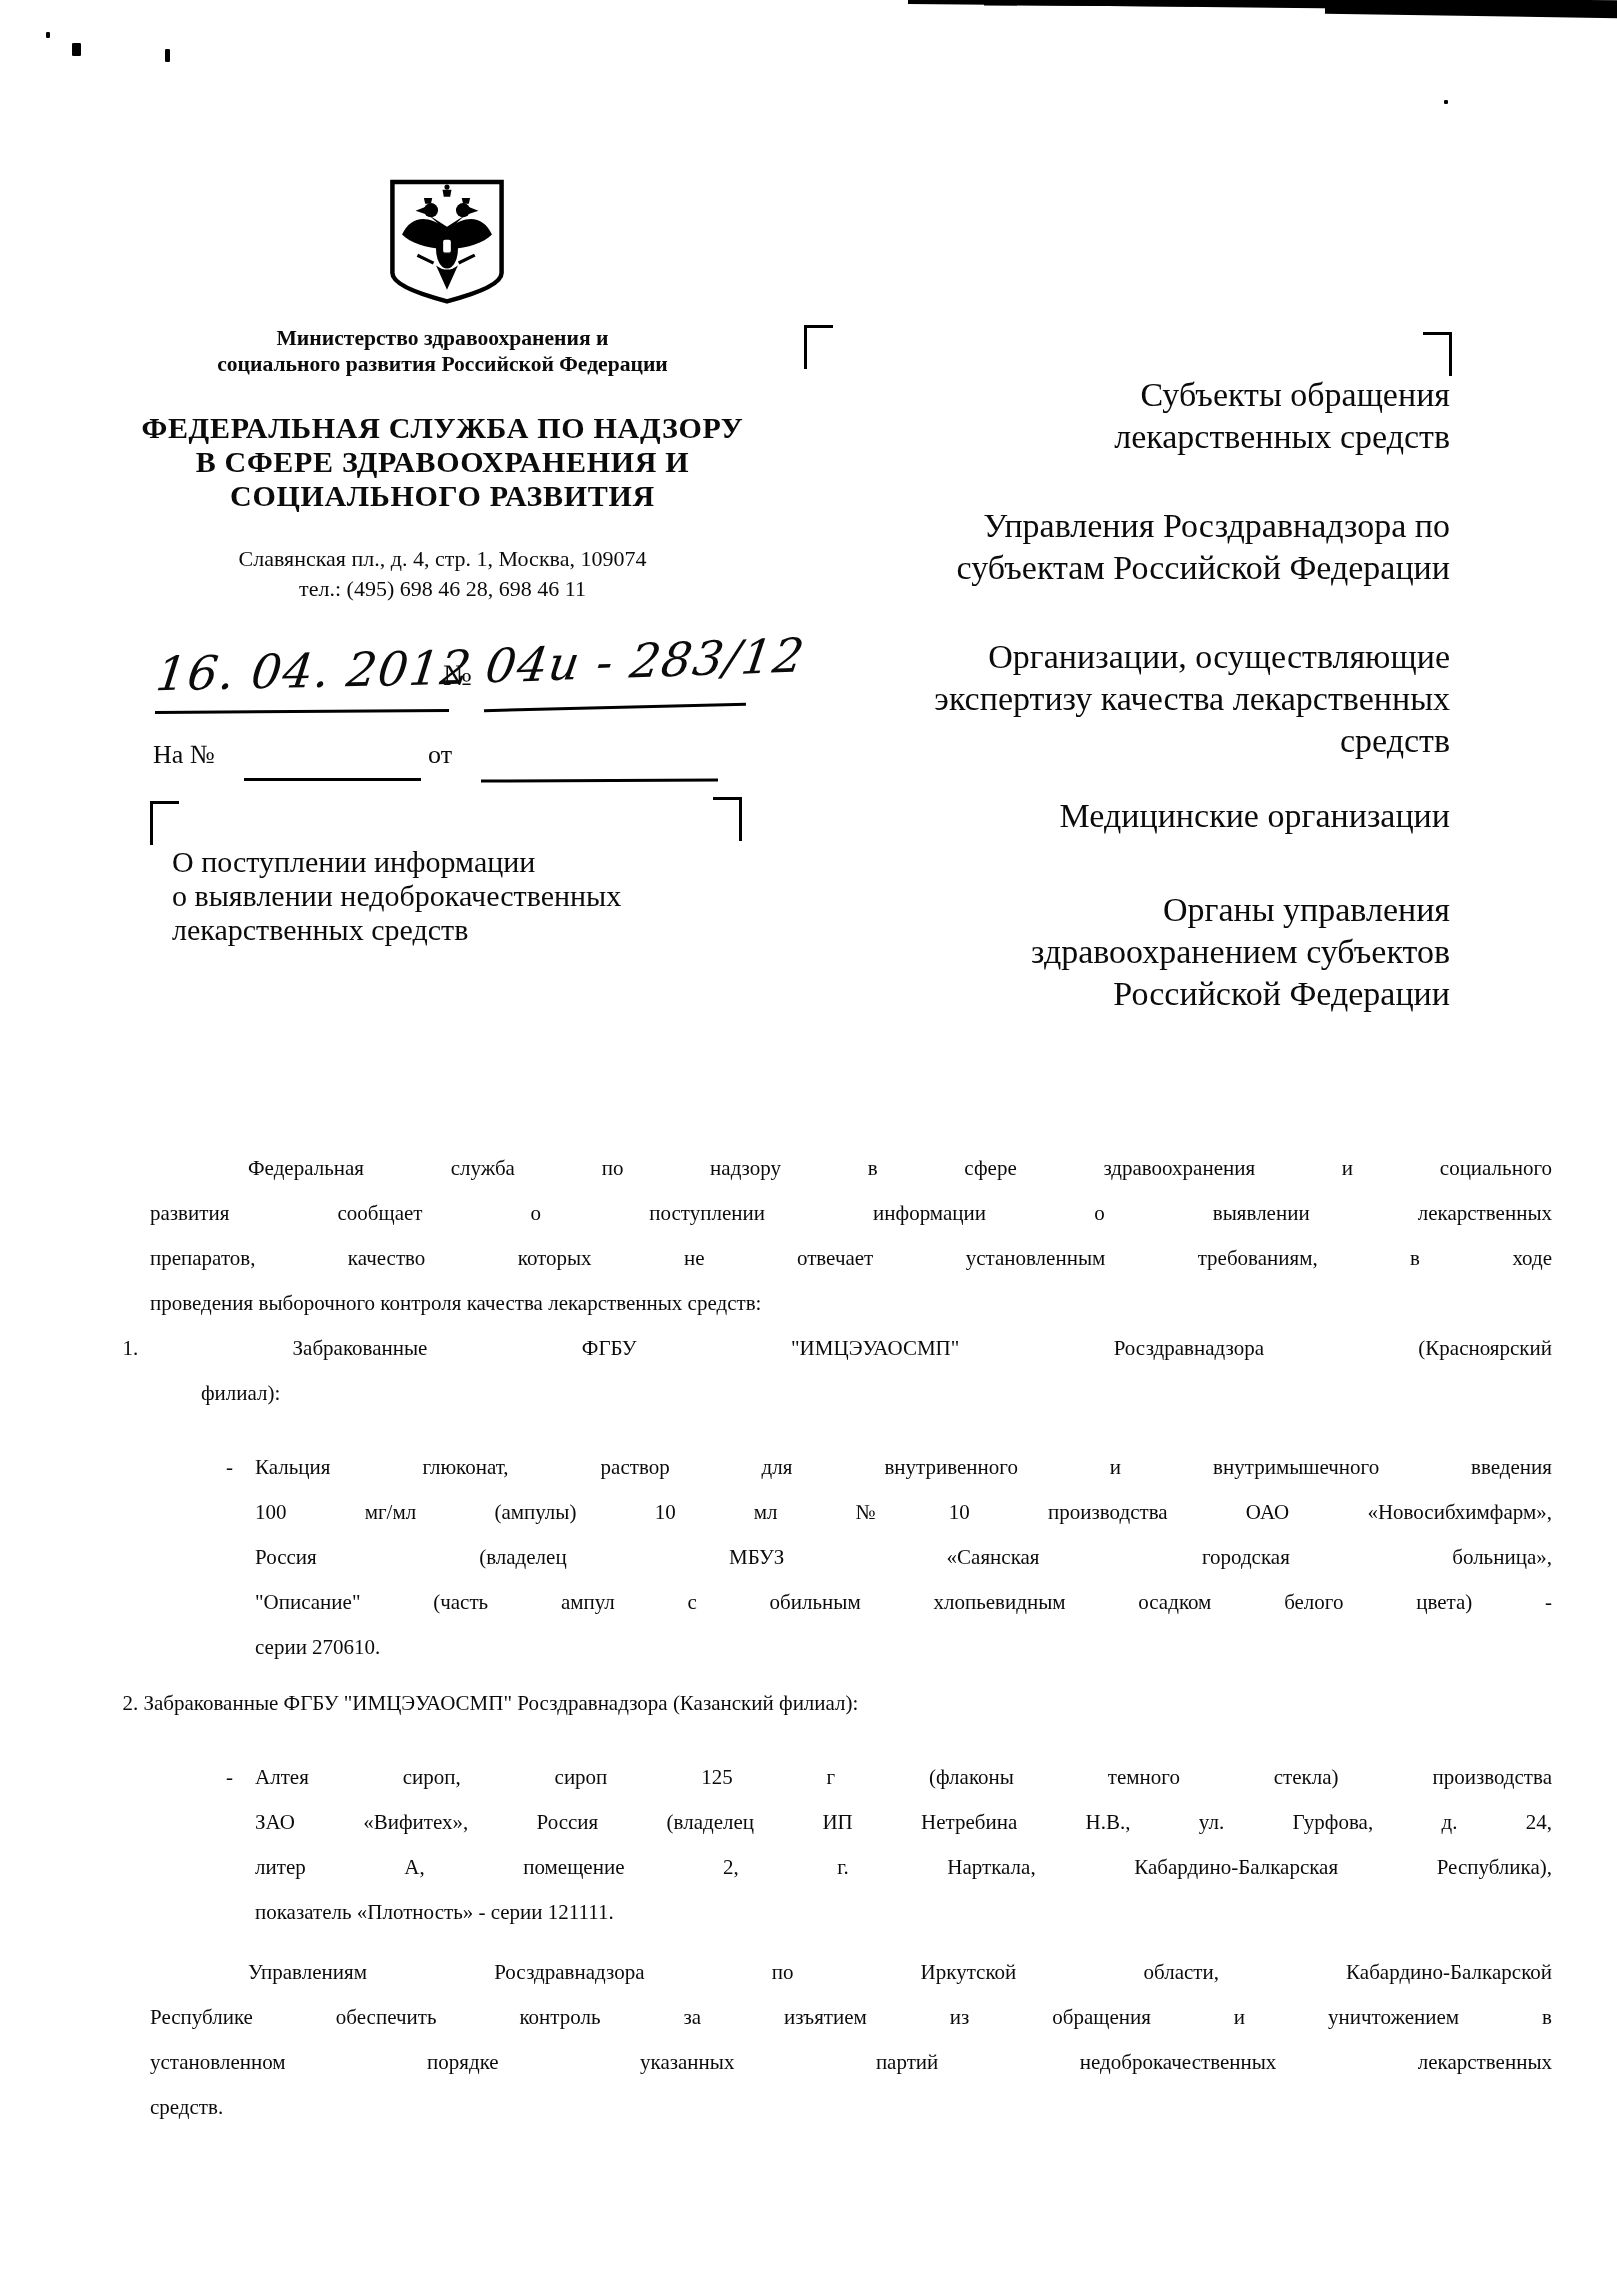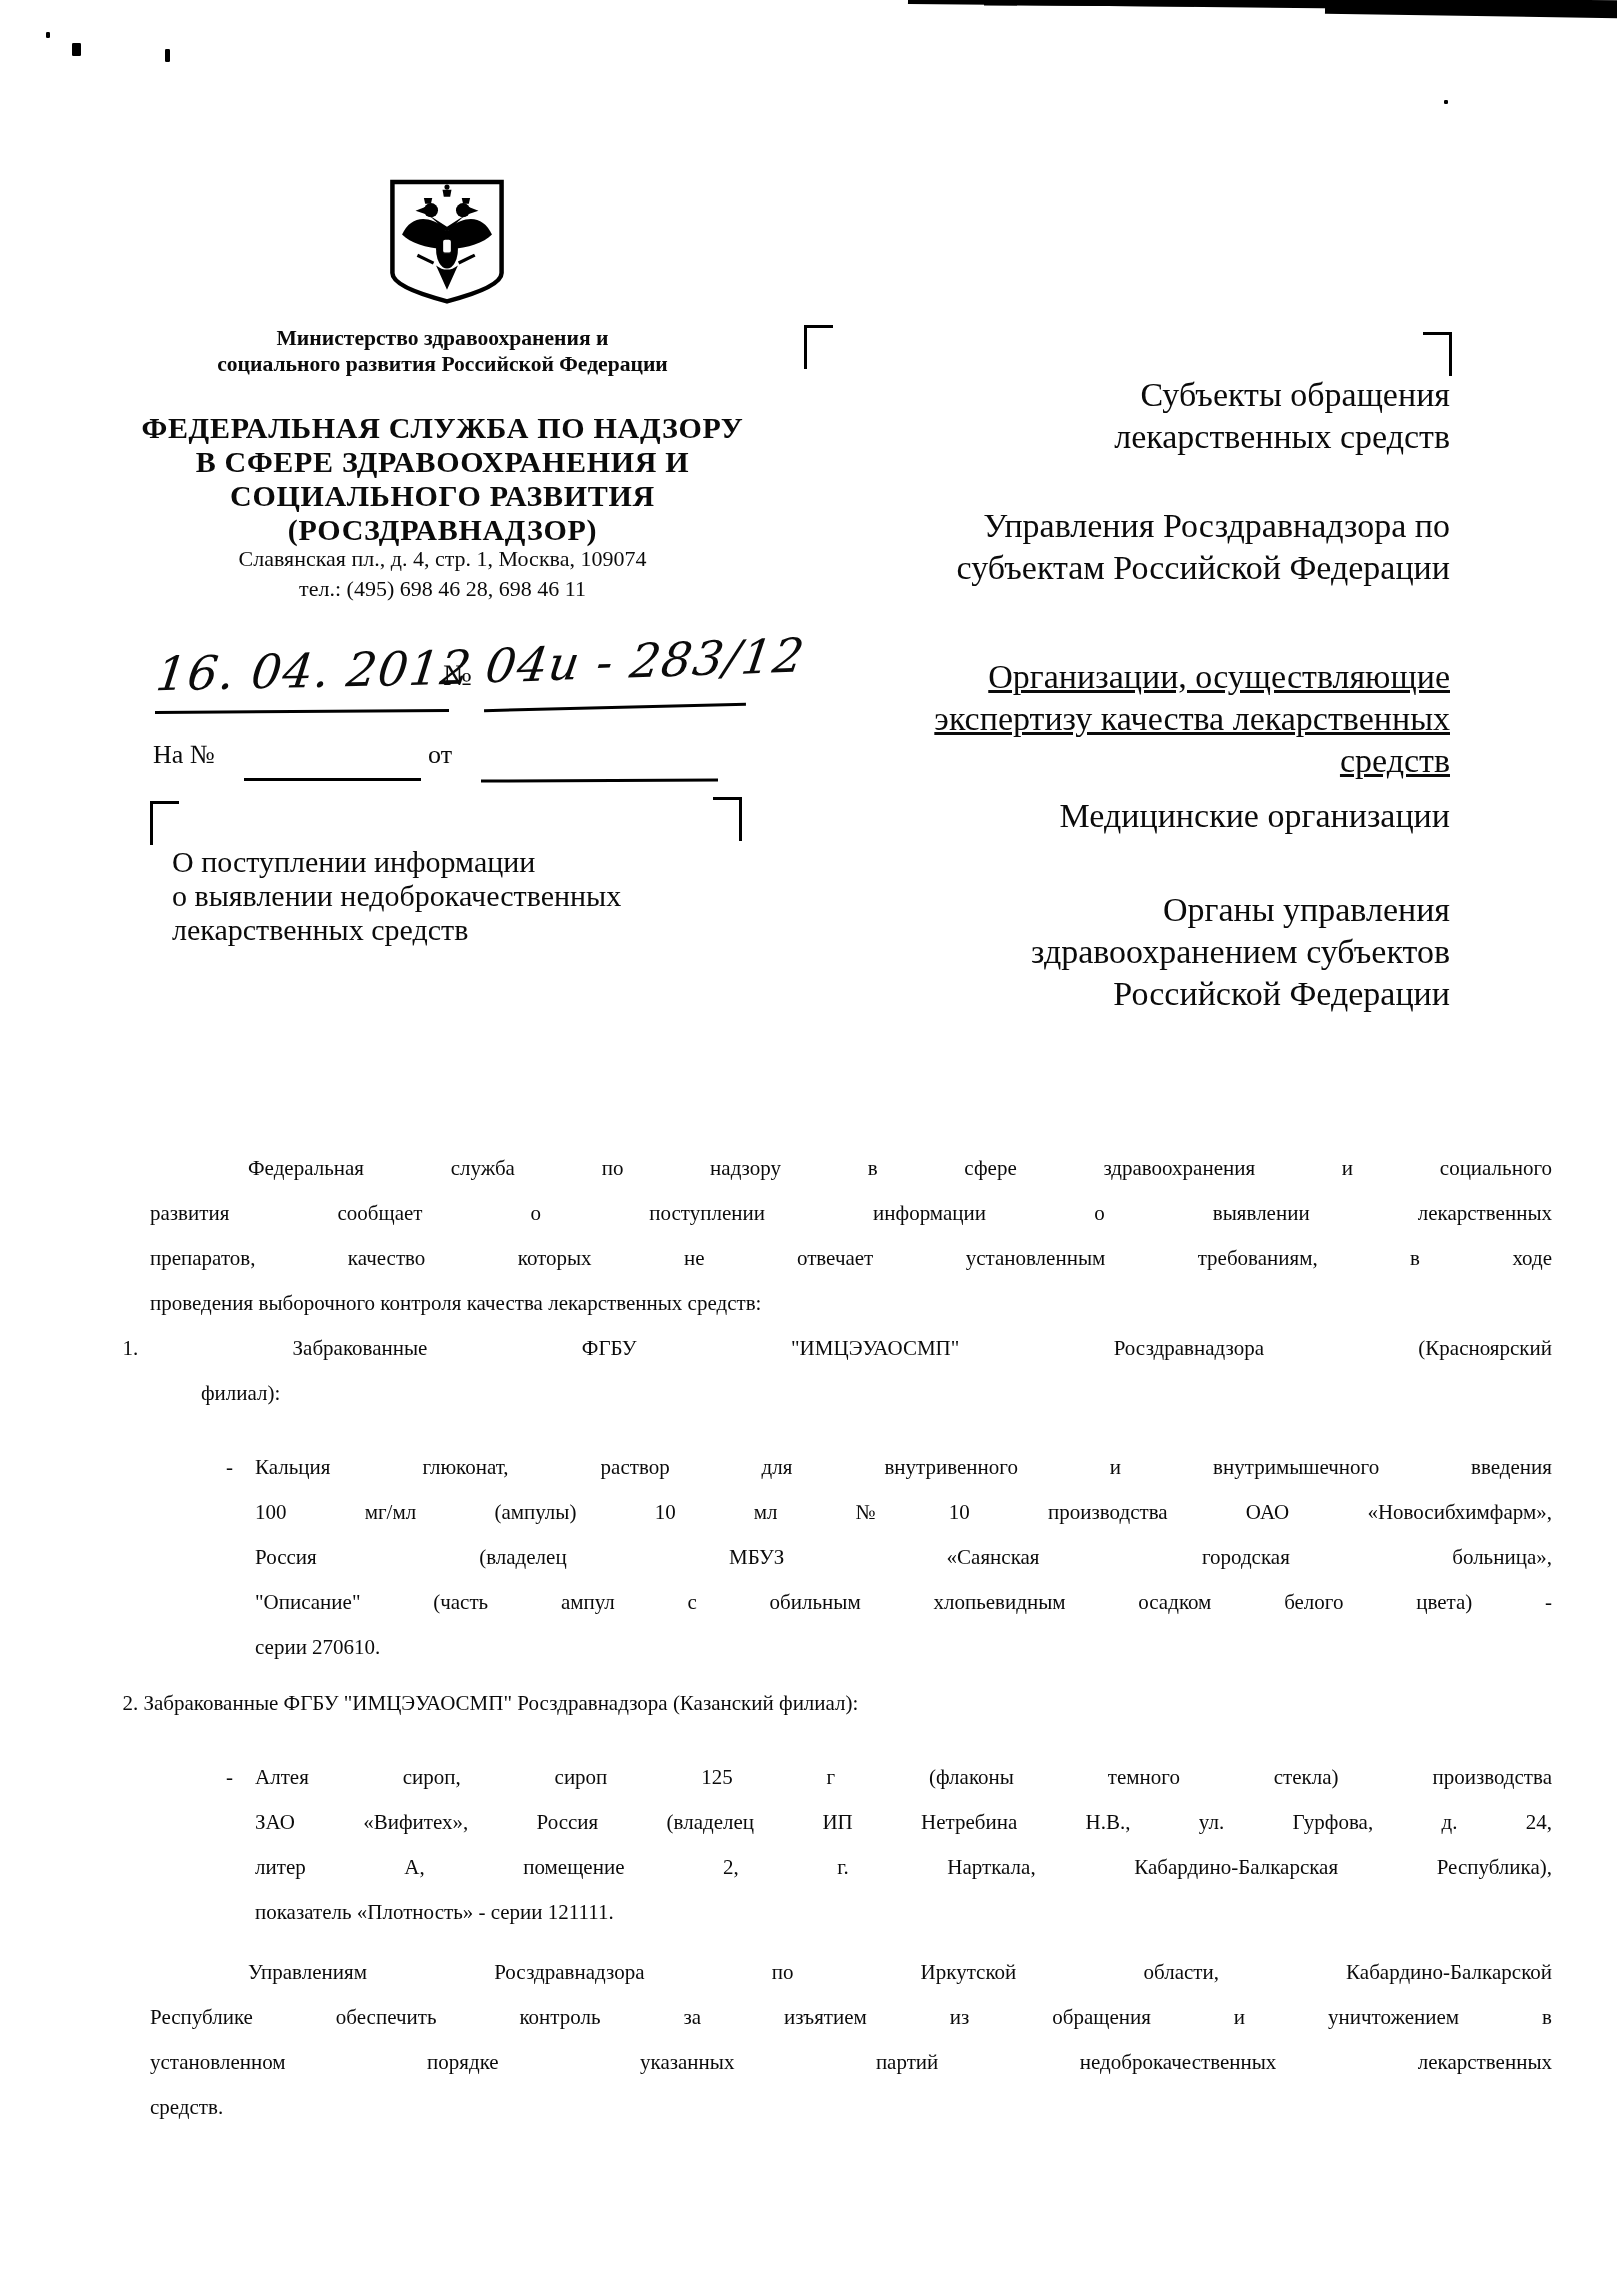--- a/index.html
+++ b/index.html
@@ -96,21 +96,20 @@
   </div>
 
   <div class="left-head ministry">
     <div>Министерство здравоохранения и</div>
     <div>социального развития Российской Федерации</div>
   </div>
   <div class="left-head service">
     <div>ФЕДЕРАЛЬНАЯ СЛУЖБА ПО НАДЗОРУ</div>
     <div>В СФЕРЕ ЗДРАВООХРАНЕНИЯ И</div>
     <div>СОЦИАЛЬНОГО РАЗВИТИЯ</div>
-    <div>(РОСЗДРАВНАДЗОР)</div>
   </div>
   <div class="left-head address">
     <div>Славянская пл., д. 4, стр. 1, Москва, 109074</div>
     <div>тел.: (495) 698 46 28, 698 46 11</div>
   </div>
 
   <div class="hand stamp-date">16. 04. 2012</div>
   <div class="no-sign">№</div>
   <div class="hand stamp-number">04и - 283/12</div>
   <div class="uline" style="left:155px;top:710px;width:294px;transform:rotate(-0.4deg);"></div>
@@ -133,21 +132,21 @@
   <div class="corner cr" style="left:1423px;top:332px;"></div>
 
   <div class="recip" style="top:374px;">
     <div>Субъекты обращения</div>
     <div>лекарственных средств</div>
   </div>
   <div class="recip" style="top:505px;">
     <div>Управления Росздравнадзора по</div>
     <div>субъектам Российской Федерации</div>
   </div>
-  <div class="recip" style="top:656px;text-decoration:underline;">
+  <div class="recip" style="top:636px;">
     <div>Организации, осуществляющие</div>
     <div>экспертизу качества лекарственных</div>
     <div>средств</div>
   </div>
   <div class="recip" style="top:795px;">
     <div>Медицинские организации</div>
   </div>
   <div class="recip" style="top:889px;">
     <div>Органы управления</div>
     <div>здравоохранением субъектов</div>

